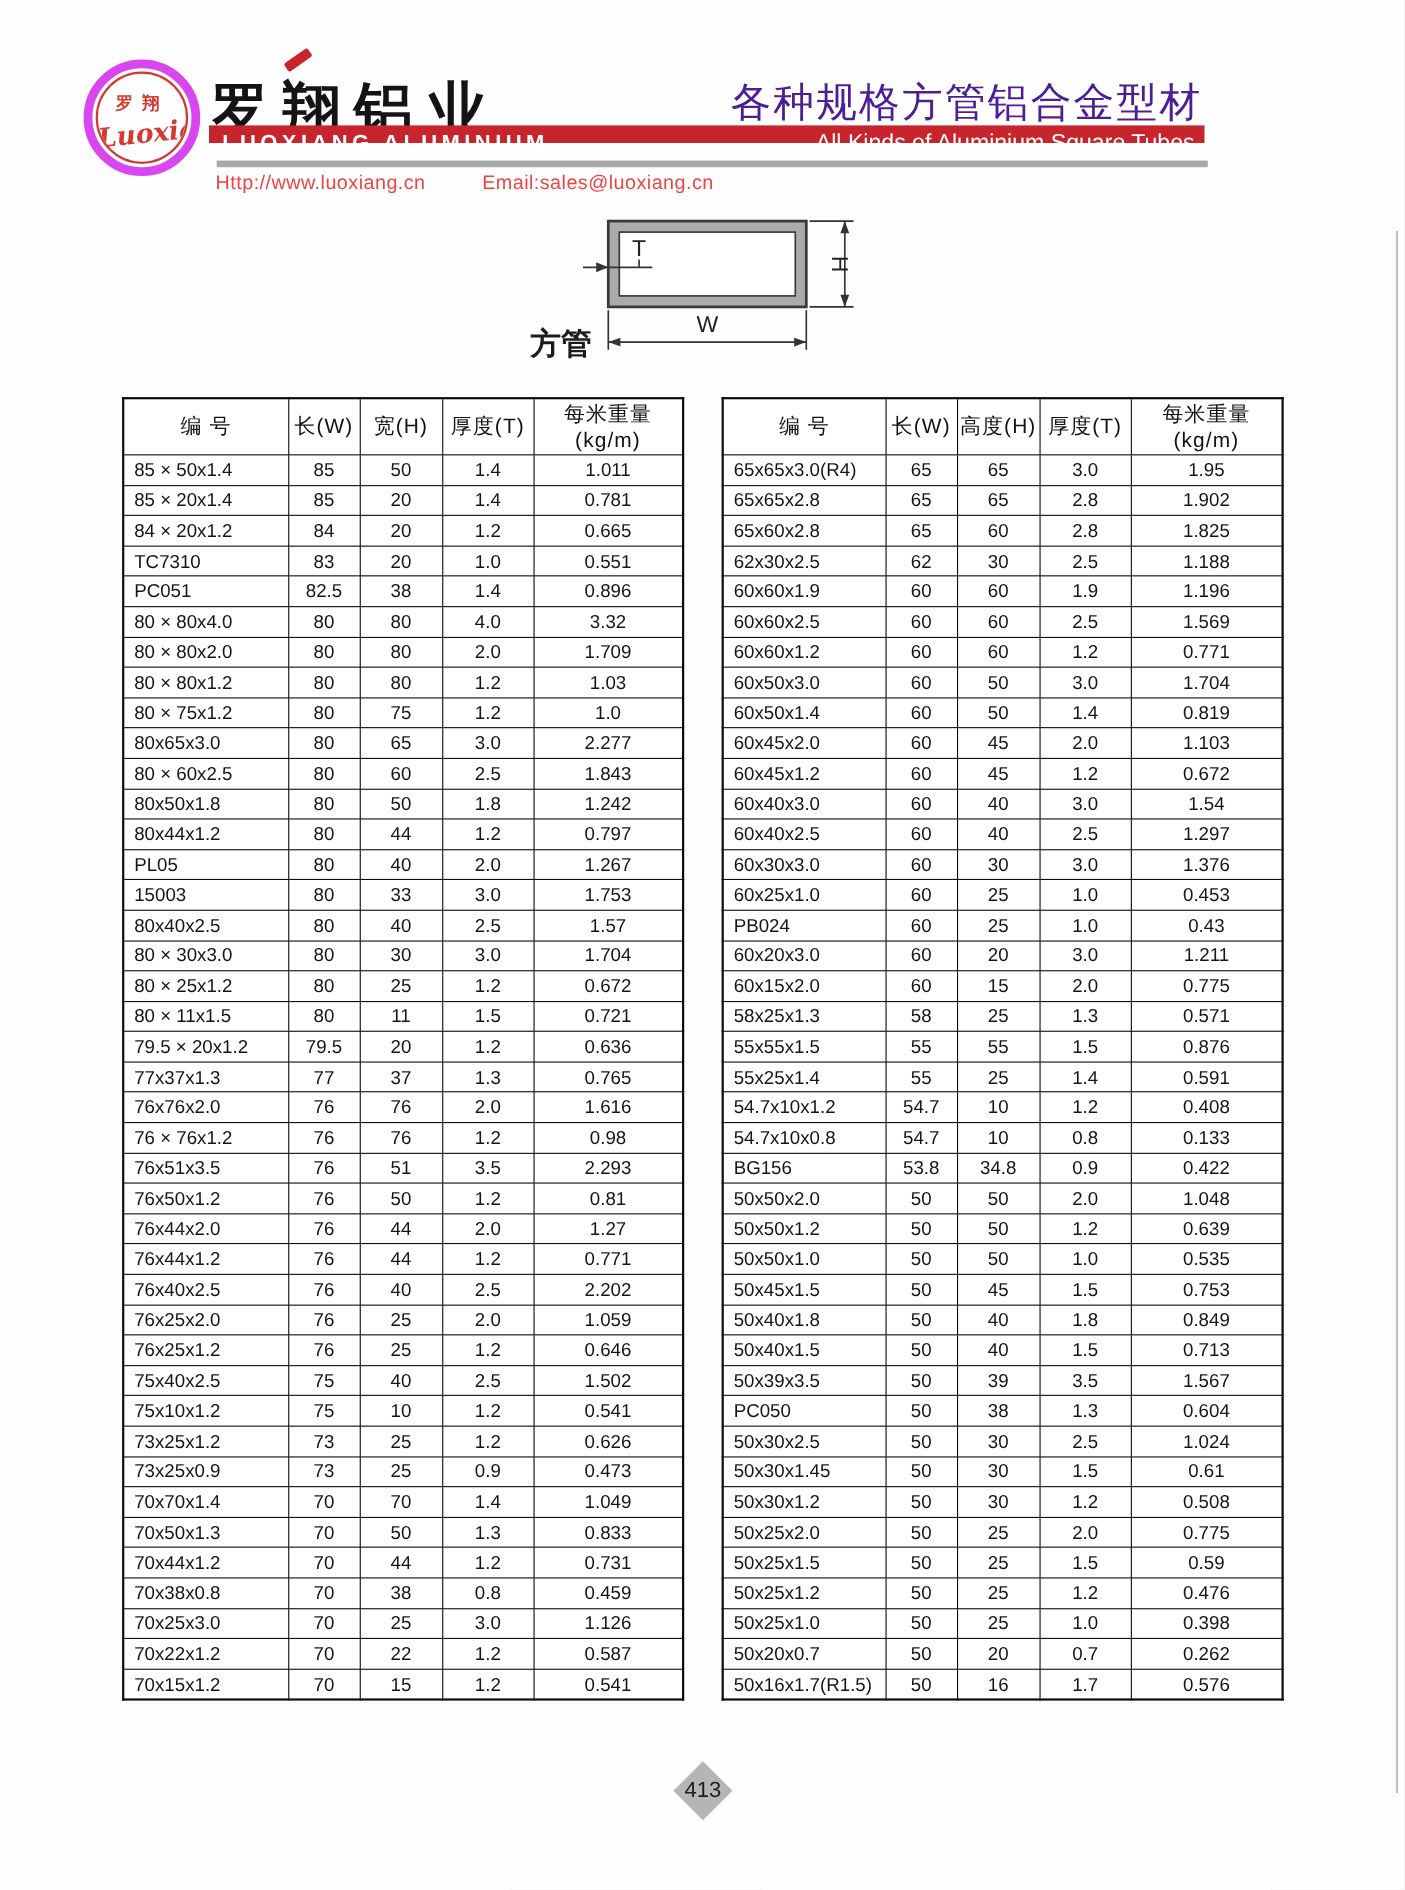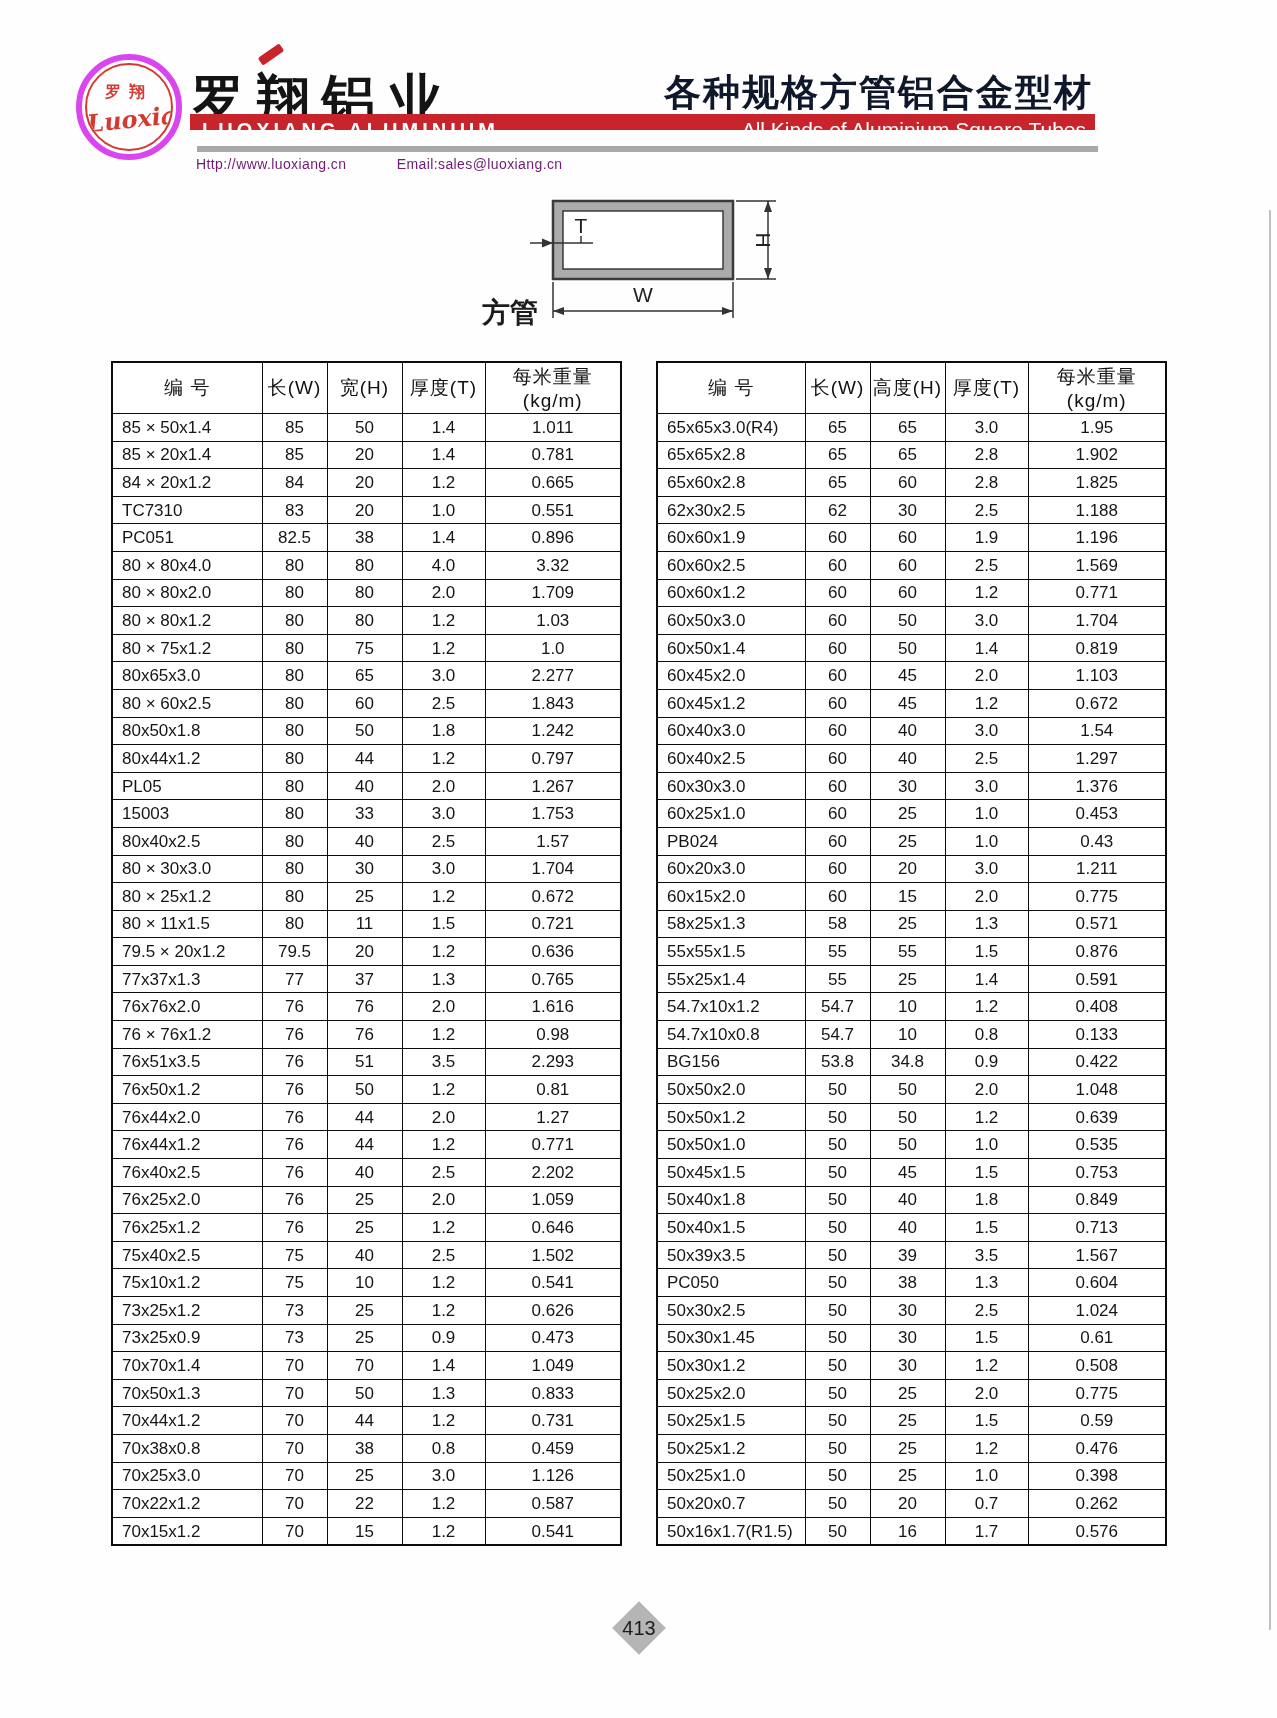--- a/index.html
+++ b/index.html
@@ -3,39 +3,39 @@
 <meta charset="utf-8">
 <style>
   html,body{margin:0;padding:0;background:#e8e8e8;}
   .page{
     position:relative;width:1277px;height:1718px;margin:0 auto;
     background:#fefefe;overflow:hidden;
     font-family:"Liberation Sans",sans-serif;color:#161616;
   }
   
   .logo{position:absolute;left:76px;top:54px;width:106px;height:106px;
-    border:6px solid #d946ef;border-radius:50%;box-sizing:border-box;}
+    border:8px solid #d946ef;border-radius:50%;box-sizing:border-box;}
   .logo-inner{position:absolute;inset:3px;border:2px solid #d23a32;border-radius:50%;
     text-align:center;overflow:hidden;}
   .logo-zh{margin-top:17px;font-size:16px;font-weight:bold;letter-spacing:8px;color:#d23a32;}
   .logo-script{font-family:"DejaVu Serif",serif;font-style:italic;font-weight:bold;
     font-size:24px;color:#d23a32;transform:rotate(-6deg);margin-top:2px;}
   .company-zh{position:absolute;left:190px;top:52px;font-size:54px;font-weight:900;
     letter-spacing:12px;color:#141414;margin-top:12px;}
   .red-swoosh{position:absolute;left:258px;top:50px;width:26px;height:9px;
     background:#c8242b;transform:rotate(-35deg);border-radius:2px;}
   .banner{position:absolute;left:190px;top:114px;width:905px;height:16px;background:#c8242b;}
   .company-en{position:absolute;left:12px;top:0;line-height:32px;color:#ffffff;
     font-size:20px;font-weight:bold;letter-spacing:4px;}
   .product-en{position:absolute;right:9px;top:0;line-height:32px;color:#ffffff;font-size:21px;}
   .banner-shadow{position:absolute;left:197px;top:146px;width:901px;height:6px;background:#a8a8a8;}
-  .urls{position:absolute;left:196px;top:156px;font-size:14px;color:#701a75;letter-spacing:.4px;}
+  .urls{position:absolute;left:196px;top:156px;font-size:18px;color:#ef4444;letter-spacing:.4px;}
   .urls span{margin-right:46px;}
-  .product-zh{position:absolute;right:184px;top:68px;font-size:37px;font-weight:bold;
-    letter-spacing:2px;color:#0f172a;}
+  .product-zh{position:absolute;right:184px;top:68px;font-size:37px;font-weight:normal;
+    letter-spacing:2px;color:#4c1d95;}
   
   .diagram{position:absolute;left:480px;top:170px;width:320px;height:162px;}
   
   .tbl{position:absolute;top:361px;}
   .tbl-left{left:111px;}
   .tbl-right{left:656px;}
   table{border-collapse:collapse;table-layout:fixed;background:#fff;}
   table,th,td{border:1.5px solid #0c0c0c;}
   table{border-width:2.5px;}
   th{height:46px;font-size:19px;font-weight:normal;letter-spacing:1px;color:#111;}

